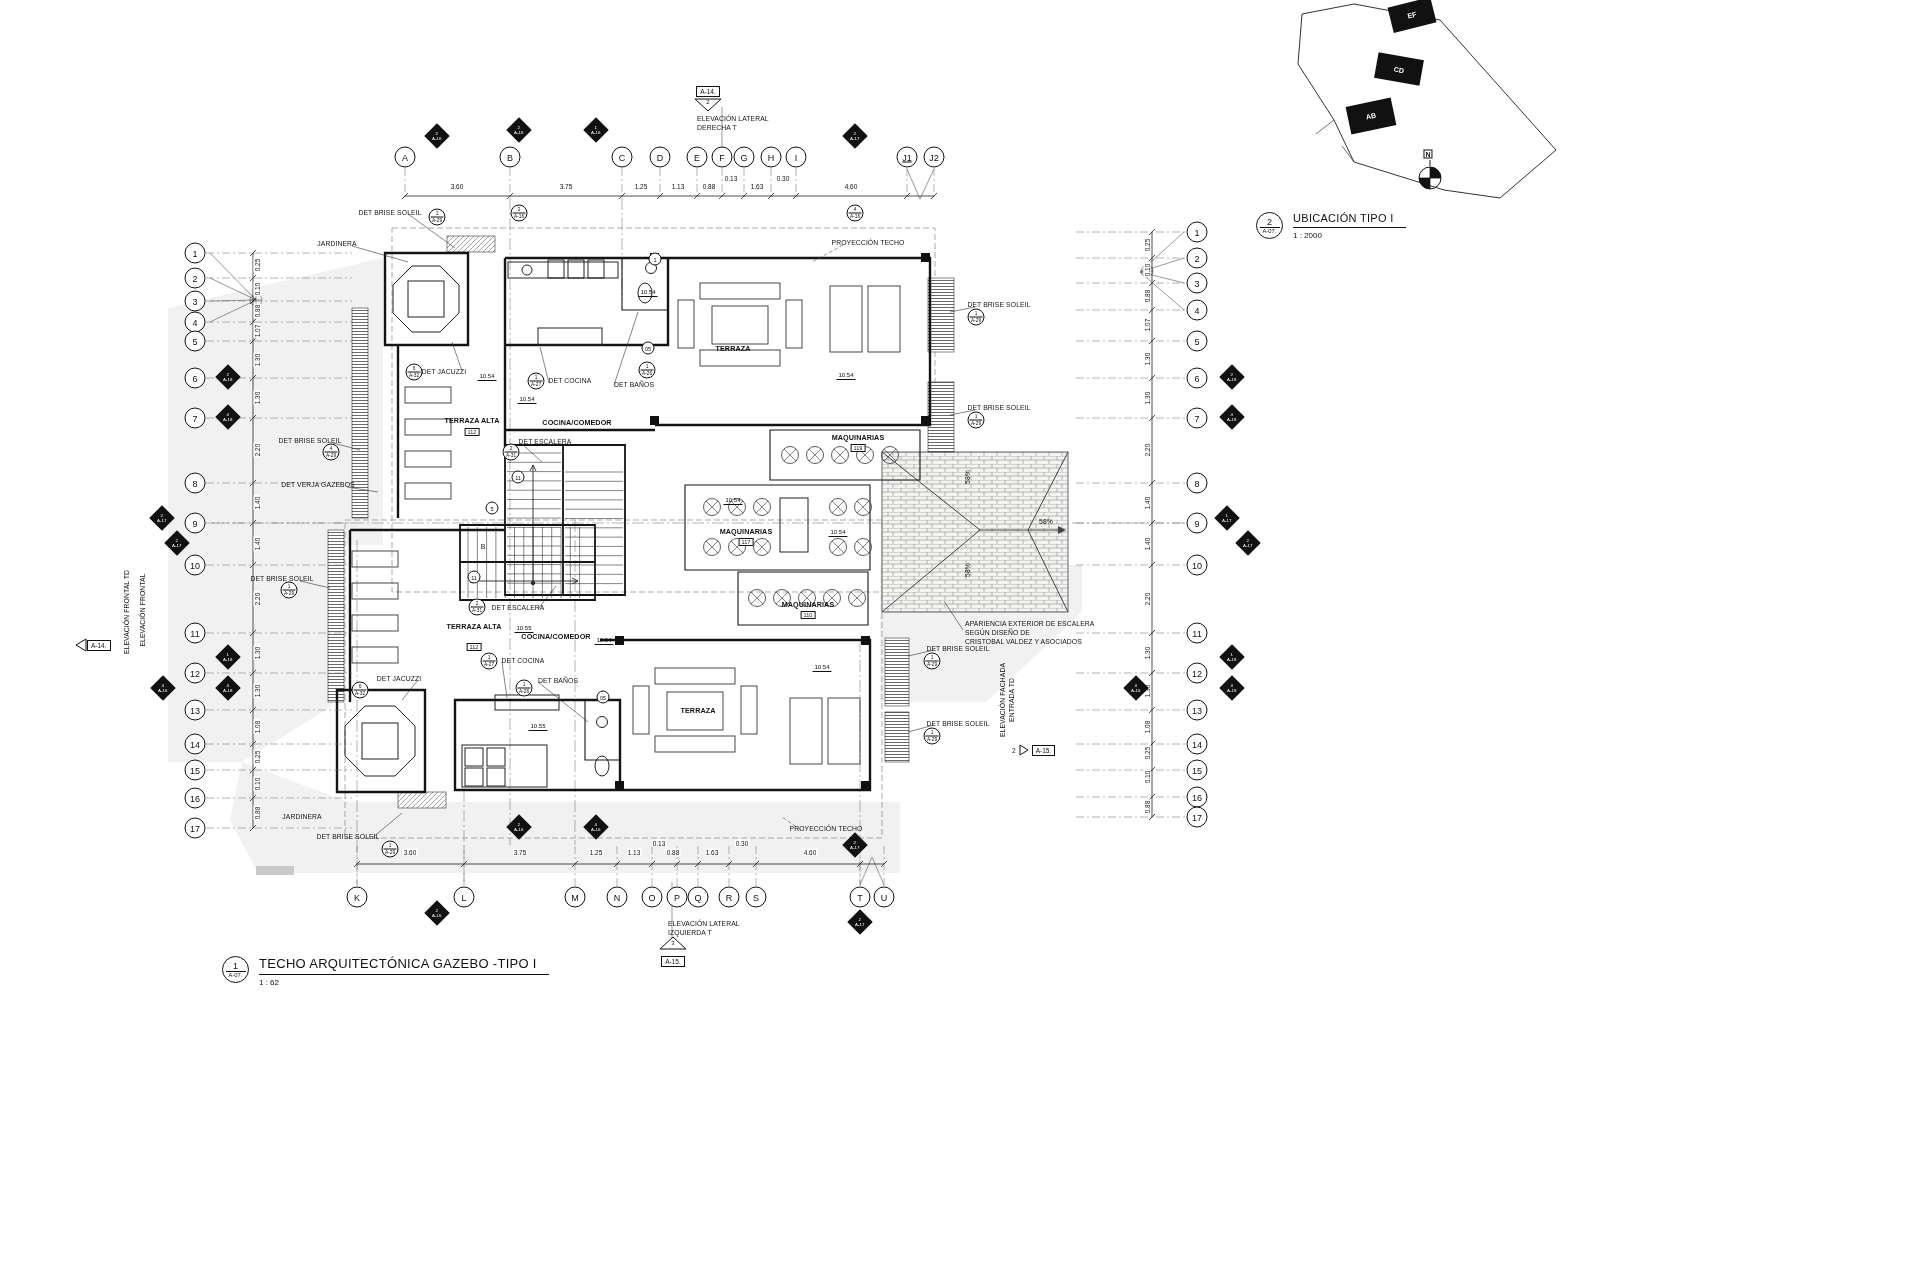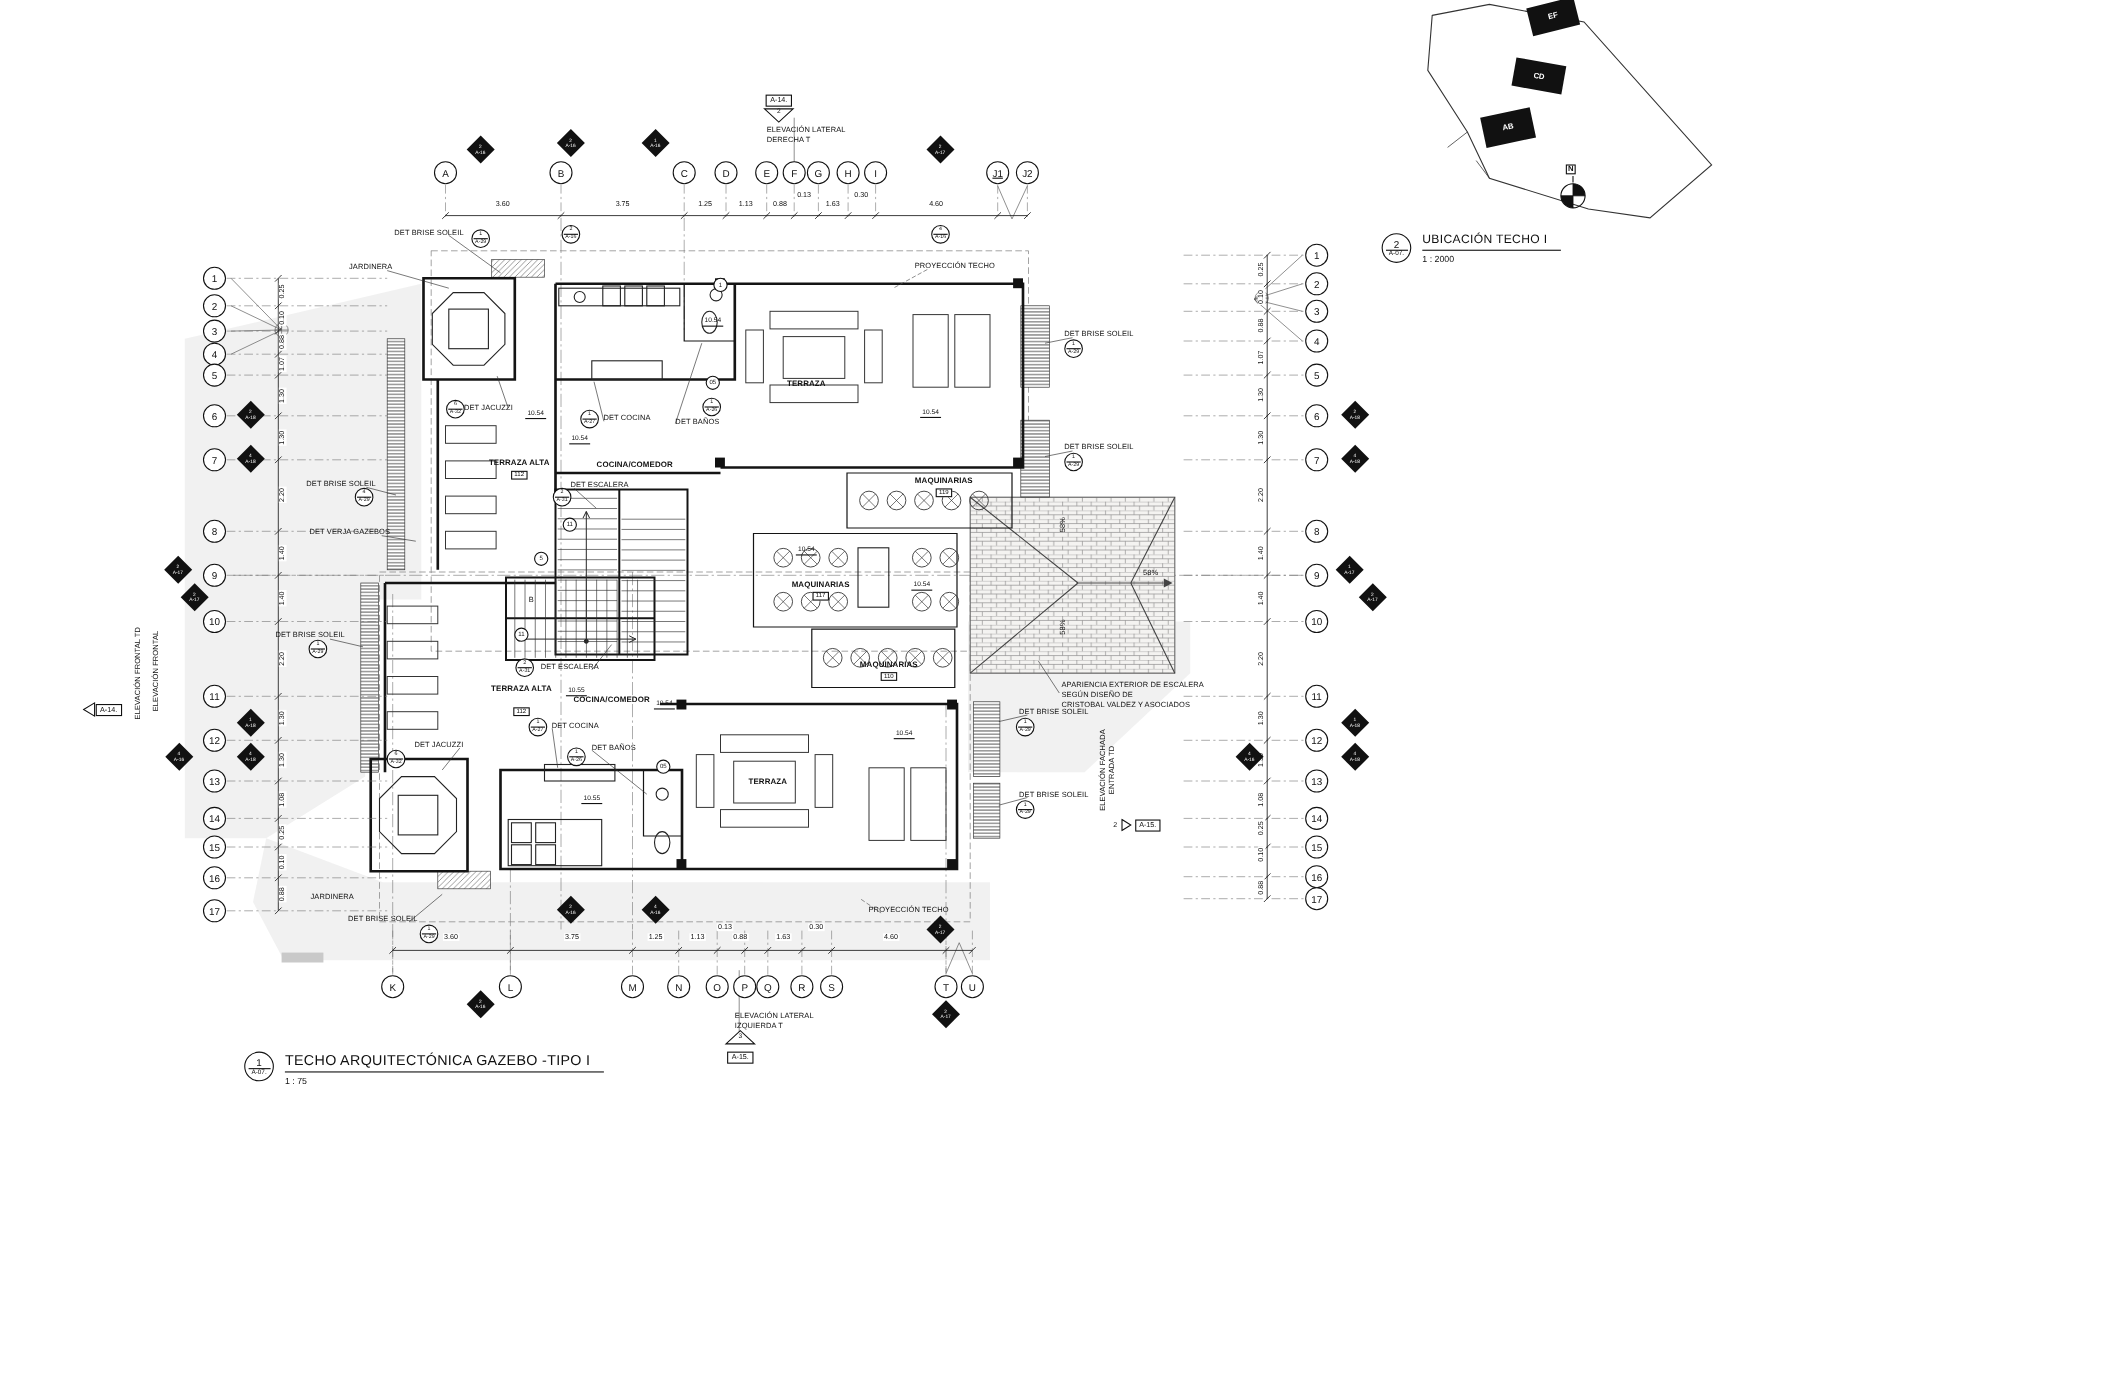--- a/index.html
+++ b/index.html
@@ -792,28 +792,28 @@
   <span class="ebox">A-15.</span>
 </div>
 
 <div style="position:absolute;left:222px;top:956px;display:flex;gap:10px;align-items:flex-start;z-index:3">
   <div class="tcirc">
     <span class="n">1</span>
     <span>A-07.</span>
   </div>
   <div>
     <div class="ttl">TECHO ARQUITECTÓNICA GAZEBO -TIPO I</div>
-    <div class="scale">1 : 75</div>
+    <div class="scale">1 : 62</div>
   </div>
 </div>
 
 <div style="position:absolute;left:1256px;top:212px;display:flex;gap:10px;align-items:flex-start;z-index:3">
   <div class="tcirc">
     <span class="n">2</span>
     <span>A-07.</span>
   </div>
   <div>
-    <div class="ttl map">UBICACIÓN TECHO I</div>
+    <div class="ttl map">UBICACIÓN TIPO I</div>
     <div class="scale">1 : 2000</div>
   </div>
 </div>
 
 </div>
 
 </body></html>

